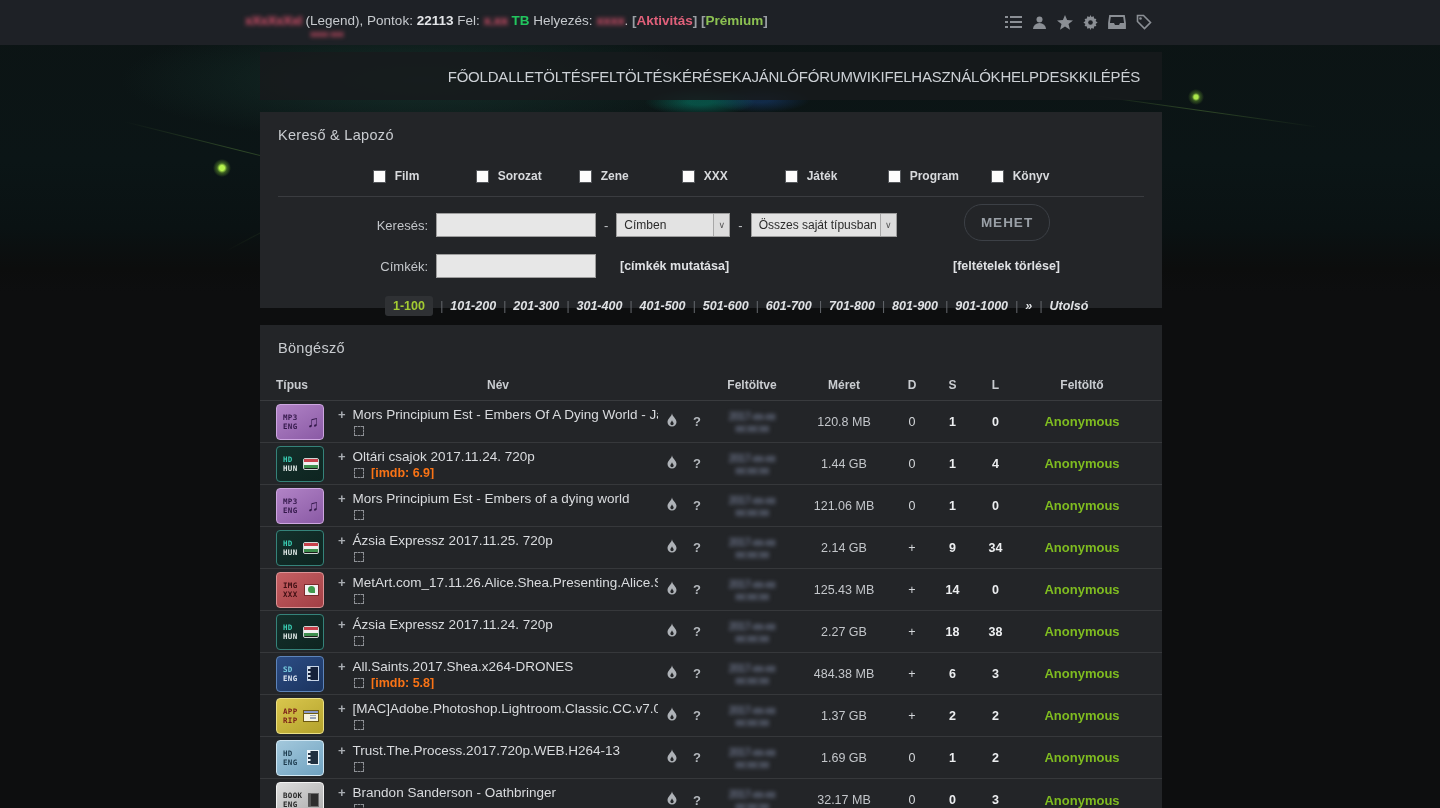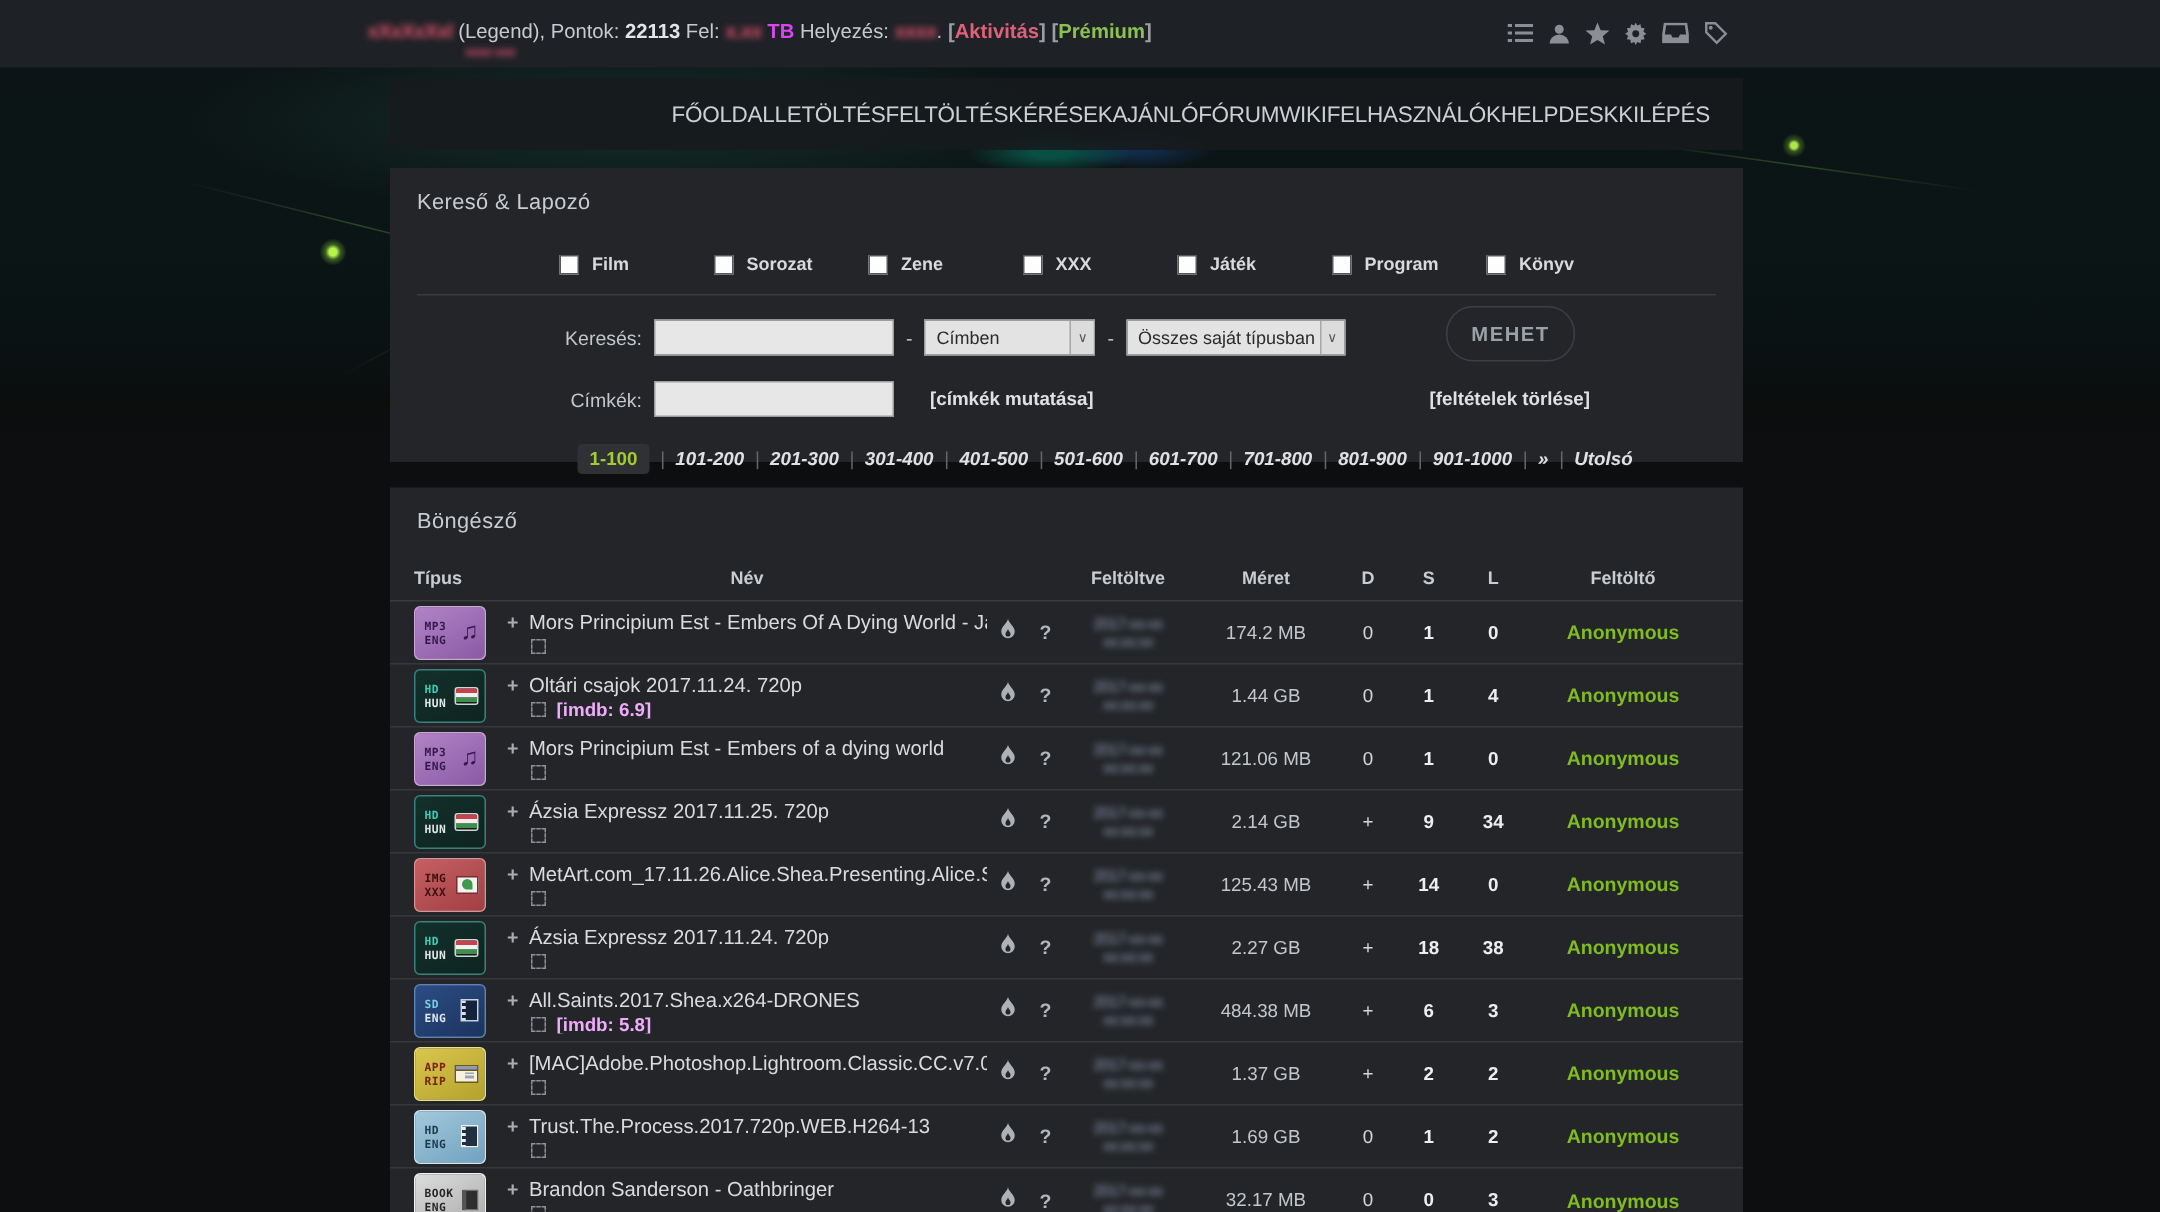--- a/index.html
+++ b/index.html
@@ -21,21 +21,21 @@
   .hl1 { left:120px; top:150px; width:240px; transform:rotate(14deg); }
   .hl2 { left:210px; top:190px; width:260px; transform:rotate(-28deg); }
   .hl3 { left:1080px; top:110px; width:240px; transform:rotate(8deg); }
 
   
   .topbar { position:absolute; left:0; top:0; width:1440px; height:45px; background:#1e2126; z-index:5; }
   .userline { position:absolute; left:245px; top:13px; font-size:13.5px; color:#c7cace; white-space:nowrap; }
   .userline b { color:#e3e5e8; }
   .cens { filter:blur(2.2px); letter-spacing:-0.5px; }
   .cens-pink { color:#d8516b; font-weight:bold; }
-  .tb { color:#d946ef; font-weight:bold; }
+  .tb { color:#22c55e; font-weight:bold; }
   .aktiv { color:#e0607a; font-weight:bold; }
   .premium { color:#8cc152; font-weight:bold; }
   .bracket { color:#9b9fa5; font-weight:bold; }
   .userline2 { position:absolute; left:310px; top:29px; font-size:9px; }
   .topicons { position:absolute; right:288px; top:14px; display:flex; gap:10px; align-items:center; }
   .topicons svg { display:block; }
 
   
   .main-col { position:absolute; left:260px; width:902px; z-index:4; }
   .navbar { top:52px; height:48px; background:rgba(23,26,29,.88); display:flex; align-items:center; justify-content:flex-end; padding:0 22px; }
@@ -109,21 +109,21 @@
   .app-box .bar { height:3px; background:#8a98c8; border-bottom:1px solid #6d5a10; }
   .app-box .ln { height:1.5px; background:#9aa4b8; margin:1px 2px 0 6px; }
   .book-box { width:11px; height:14px; background:#2e2e2e; border:1px solid #6e6e6e; border-left:3px solid #555; border-radius:1px; }
 
   .tinfo { padding-right:6px; overflow:hidden; }
   .t1 { display:flex; align-items:center; gap:7px; white-space:nowrap; }
   .plus { color:#a9adb2; font-weight:bold; font-size:13px; cursor:pointer; }
   .ttl { color:#d9dbde; font-size:13.5px; cursor:pointer; text-decoration:none; }
   .t2 { display:flex; align-items:center; gap:7px; margin-top:3px; height:12px; }
   .dash-sq { width:10px; height:10px; border:1px dashed #8e9196; margin-left:16px; cursor:pointer; }
-  .imdb { color:#f0abfc; font-size:12.5px; font-weight:bold; }
+  .imdb { color:#f97316; font-size:12.5px; font-weight:bold; }
 
   .flame { text-align:center; cursor:pointer; }
   .qmark { color:#b4b8bd; font-weight:bold; font-size:13px; text-align:center; cursor:pointer; }
   .dt { display:flex; flex-direction:column; align-items:center; color:#8e99b8; font-size:10.5px; line-height:12px; }
   .size { color:#c3c6ca; font-size:12.5px; text-align:center; }
   .dcol { color:#d4d7da; font-size:12.5px; text-align:center; }
   .scol,.lcol { color:#eceef0; font-size:12.5px; font-weight:bold; text-align:center; }
   .upl { color:#7fbc20; font-size:13px; font-weight:bold; text-align:center; cursor:pointer; }
 </style>
 </head>
@@ -324,21 +324,21 @@
     </span>
     <span class="flame"><svg width="10" height="14" viewBox="0 0 10 14">
             <path fill="#aeb2b7" d="M5 0C5.2 3 .5 5.5.5 9a4.5 4.5 0 0 0 9 0C9.5 5.5 4.8 3 5 0z"></path>
             <path fill="#232528" d="M5 7c.1 1.5-1.7 2.3-1.7 3.6a1.7 1.7 0 0 0 3.4 0C6.7 9.3 4.9 8.5 5 7z"></path>
           </svg></span>
     <span class="qmark r-q">?</span>
     <span class="dt">
           <span class="cens r-d1">2017-xx-xx</span>
           <span class="cens r-d2">xx:xx:xx</span>
         </span>
-    <span class="size r-size">174.2 MB</span>
+    <span class="size r-size">120.8 MB</span>
     <span class="dcol r-dv">0</span>
     <span class="scol r-sv">1</span>
     <span class="lcol r-lv">0</span>
     <span class="upl r-up">Anonymous</span>
   </div>
 
   <div class="tgrid trow">
     <span>
           <span class="cat hdhun">
       <span class="cat-txt">

